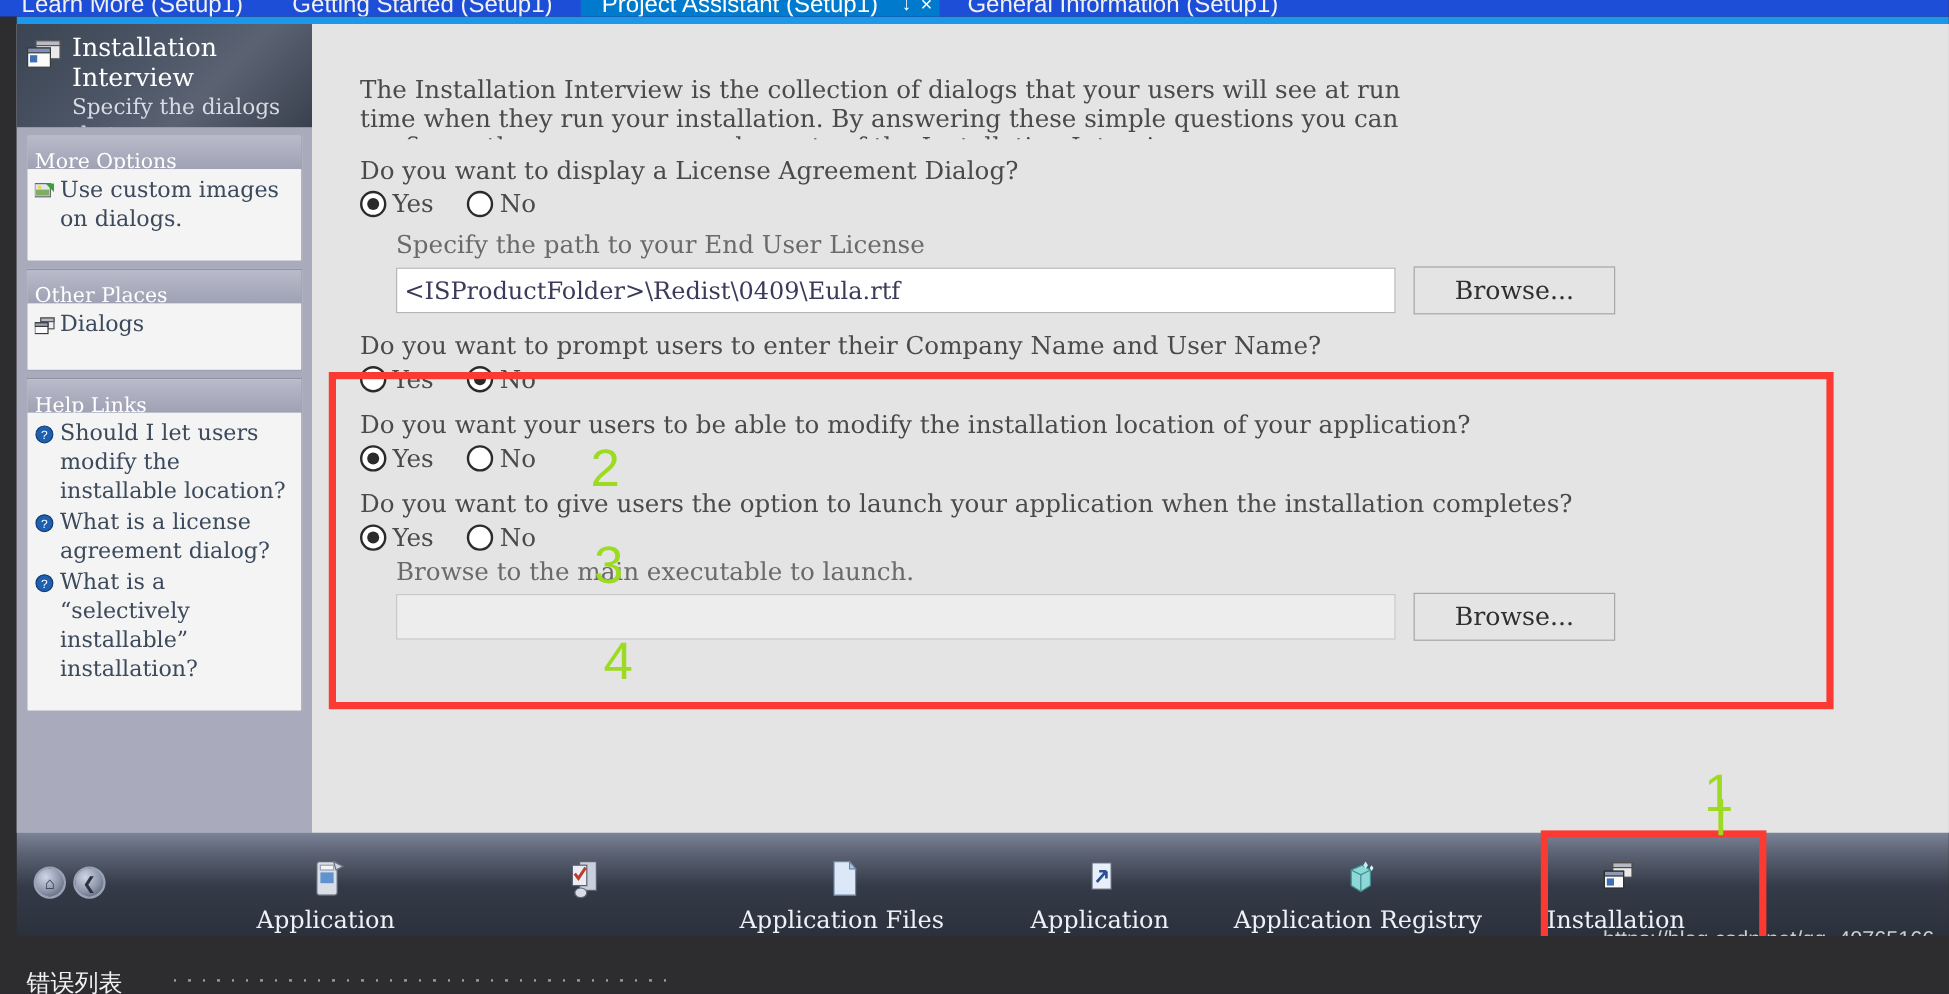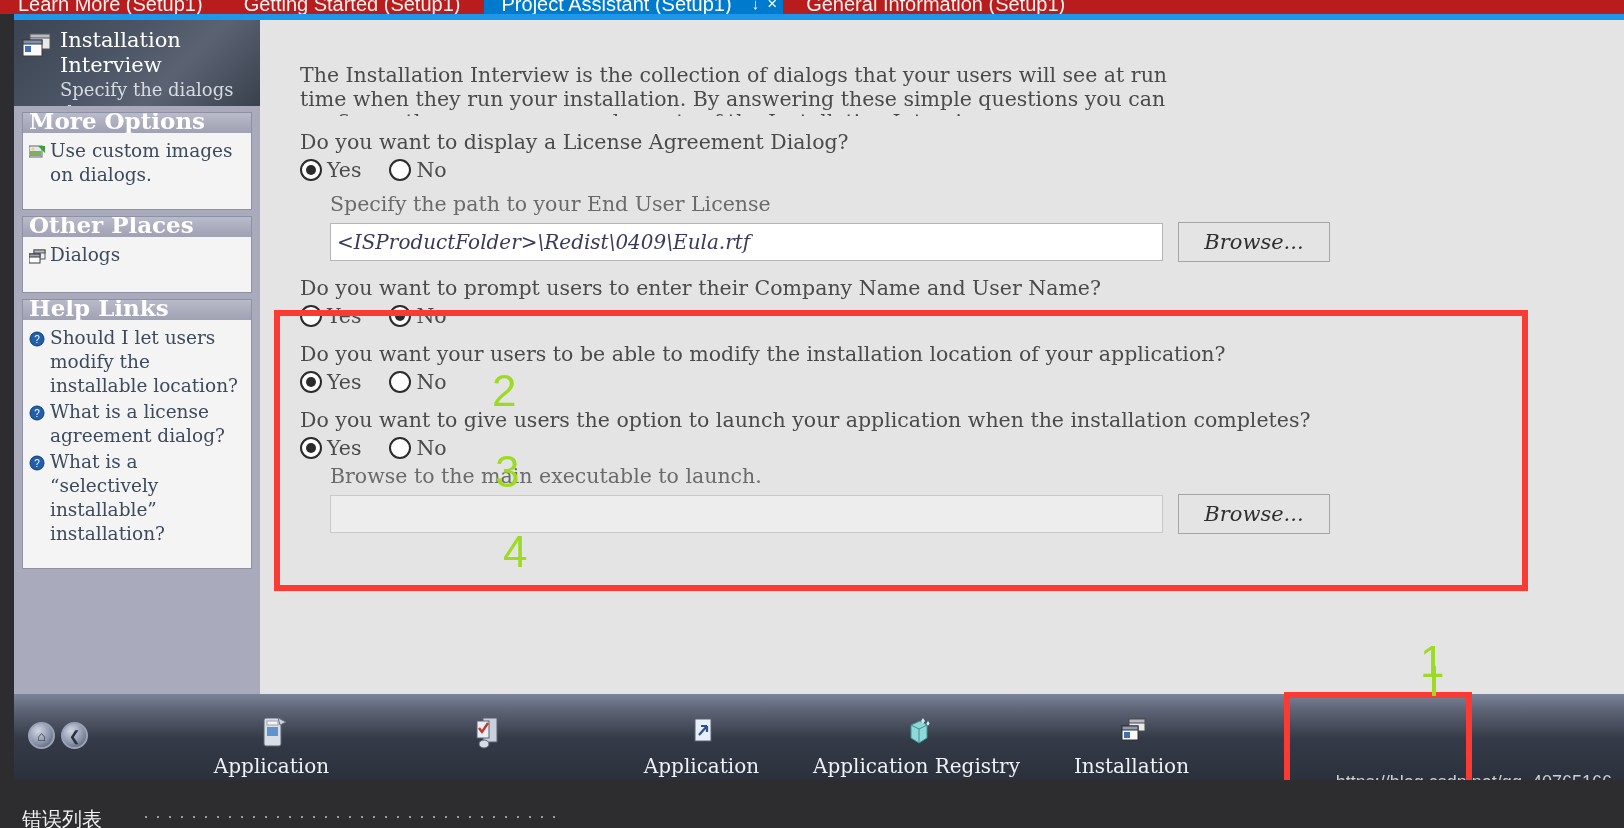--- a/index.html
+++ b/index.html
@@ -6,21 +6,21 @@
   html, body {
     width: 1624px; height: 828px;
     overflow: hidden;
     background: #2d2d30;
     font-family: "DejaVu Serif", "Liberation Serif", serif;
   }
 
   
   .tabstrip {
     position: absolute; left: 0; top: 0; width: 1624px; height: 14px;
-    background: #b91c1c; overflow: hidden; white-space: nowrap;
+    background: #1d4ed8; overflow: hidden; white-space: nowrap;
   }
   .tab {
     display: inline-block; height: 14px; line-height: 8px;
     padding: 0 18px; color: #f1f1f1; font-size: 20px;
     font-family: "Liberation Sans", sans-serif;
     vertical-align: top; overflow: hidden;
   }
   .tab.active { background: #007acc; color: #ffffff; }
   .tab-close { display:inline-block; color:#fff; font-size:17px; padding:0 6px; }
   .tab-pin   { display:inline-block; color:#fff; font-size:15px; padding:0 2px; }
@@ -58,22 +58,22 @@
   }
   .hero-sub {
     margin-left:40px; color:#d7dbe4; font-size:18px; line-height:23px;
   }
   .panel {
     margin: 6px 8px 0 8px; border:1px solid #8e90a3;
     background:#f4f4f4;
   }
   .panel-head {
     height:20px; background:linear-gradient(180deg,#b9bbca 0%,#9fa1b4 100%);
-    color:#ffffff; font-size:23px; line-height:16px; padding:0 6px;
-    overflow:hidden; font-family:"DejaVu Serif","Liberation Serif",serif;font-weight:bold;
+    color:#ffffff; font-size:17px; line-height:16px; padding:14px 6px;
+    overflow:hidden; font-family:"DejaVu Serif","Liberation Serif",serif;
   }
   .panel-body { padding:6px 6px 20px 6px; background:#f4f4f4; }
   .side-link {
     display:flex; align-items:flex-start; color:#3c4a5c;
     font-size:18.5px; line-height:24px; margin-bottom:2px;
   }
   .side-link .ic { flex:0 0 18px; margin-right:3px; margin-top:3px; }
   .side-link .tx { flex:1 1 auto; }
 
   
@@ -98,30 +98,30 @@
   }
   .rdot.on::after {
     content:""; position:absolute; left:4px; top:4px;
     width:10px; height:10px; border-radius:50%; background:#2b2b2b;
   }
   .rlabel { color:#4a4a4a; font-size:20.5px; }
   .sub-label {
     color:#6a6a6a; font-size:20.5px; line-height:24px;
     margin: 10px 0 6px 30px;
   }
-  .fieldrow { display:flex; align-items:center; margin-left:30px;font-style:italic; }
+  .fieldrow { display:flex; align-items:center; margin-left:30px; }
   .textfield {
     width: 833px; height: 38px; background:#ffffff;
     border:1px solid #b5b5b5; color:#3a3a5a; font-size:20px;
     padding: 0 6px; line-height:36px; overflow:hidden; white-space:nowrap;
     font-family:"DejaVu Serif","Liberation Serif",serif;
   }
   .textfield.empty { background:#ededed; border:1px solid #c9c9c9; }
   .browse-btn {
-    margin-left:15px; width:152px; height:40px;
+    margin-left:15px; width:168px; height:40px;
     background:#e4e4e4; border:1px solid #a6a6a6;
     color:#2f2f2f; font-size:21px; line-height:38px; text-align:center;
     font-family:"DejaVu Serif","Liberation Serif",serif;
   }
 
   
   .redbox {
     position:absolute; border:6px solid #fb3b33; pointer-events:none;
   }
   #redbox-questions { left:274px; top:310px; width:1254px; height:281px; }
@@ -379,20 +379,29 @@
         <div class="glyph">
           <svg width="32" height="34" viewBox="0 0 32 34">
             <rect x="12" y="2" width="14" height="24" fill="#c9cfdc" stroke="#5b6170"></rect>
             <rect x="6" y="5" width="12" height="17" fill="#e9edf5" stroke="#5b6170"></rect>
             <path d="M8 12 l3 4 l6 -9" stroke="#c0392b" stroke-width="2.4" fill="none"></path>
             <ellipse cx="13" cy="28" rx="5" ry="4" fill="#d7dce6" stroke="#5b6170"></ellipse>
           </svg>
         </div>
       </div>
 
+      <div class="navitem">
+        <div class="glyph">
+          <svg width="32" height="34" viewBox="0 0 32 34">
+            <path d="M9 2 L22 2 L27 8 L27 30 L9 30 Z" fill="#dce8f7" stroke="#6d86a8"></path>
+            <path d="M22 2 L22 8 L27 8 Z" fill="#b6ccea" stroke="#6d86a8"></path>
+          </svg>
+        </div>
+        <span class="lbl">Application Files</span>
+      </div>
 
       <div class="navitem">
         <div class="glyph">
           <svg width="32" height="34" viewBox="0 0 32 34">
             <rect x="9" y="3" width="16" height="22" fill="#e8eefa" stroke="#5b6170"></rect>
             <path d="M13 19 L21 10 M21 10 L15 10 M21 10 L21 16" stroke="#2b4f93" stroke-width="2.2" fill="none"></path>
           </svg>
         </div>
         <span class="lbl">Application Shortcuts</span>
       </div>

